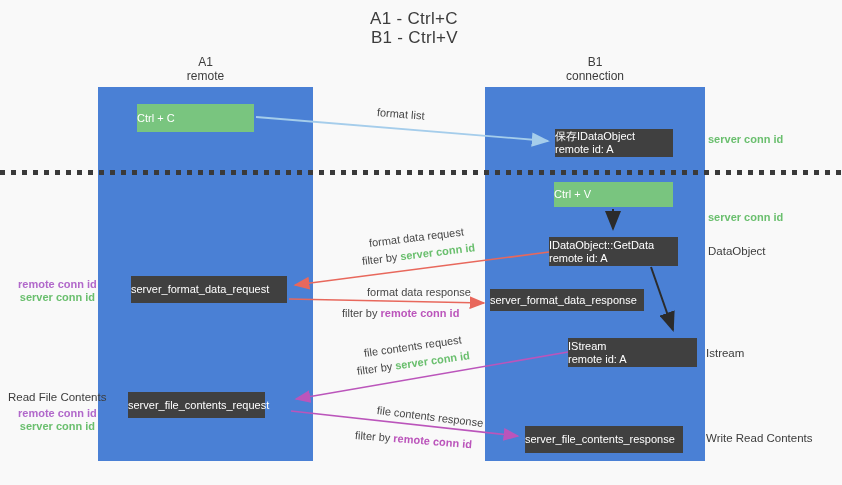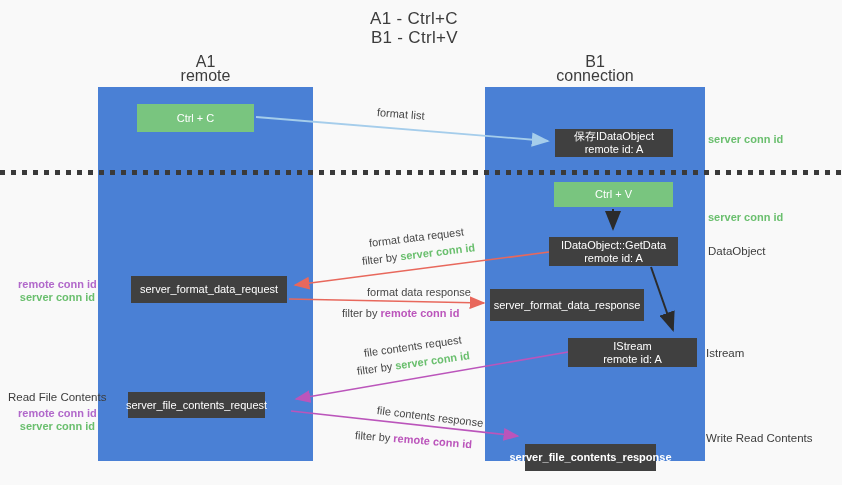--- a/index.html
+++ b/index.html
@@ -12,34 +12,34 @@
   }
   .page{position:relative;width:842px;height:485px;}
   .title{
     position:absolute;left:370px;top:9px;
     font-size:17px;line-height:19px;color:#3c3c3c;
     letter-spacing:0.3px;
     text-align:right;
   }
   .colhdr{
     position:absolute;top:55px;text-align:center;
-    font-size:16px;line-height:14px;color:#3c3c3c;
+    font-size:12px;line-height:14px;color:#3c3c3c;
   }
   .col{
     position:absolute;top:87px;height:374px;
     background:#4a80d5;
   }
   .dotted{
     position:absolute;left:0;top:170px;width:842px;height:5px;
     background-image:repeating-linear-gradient(90deg,#3a3a3a 0 5px,transparent 5px 11px);
     z-index:5;
   }
   .node{
     position:absolute;display:flex;flex-direction:column;
-    align-items:center;justify-content:center;
+    align-items:flex-start;justify-content:center;
     color:#ffffff;font-size:11px;line-height:13px;text-align:center;
     z-index:4;white-space:nowrap;
   }
   .node.green{background:#79c57f;}
   .node.orange{background:#404040;}
   .lbl{position:absolute;font-size:11.5px;color:#3c3c3c;white-space:nowrap;z-index:6;}
   .lbl.green{color:#6abf6e;font-weight:bold;font-size:11px;}
   .lblgroup{position:absolute;text-align:right;z-index:6;font-size:11px;line-height:13px;font-weight:bold;white-space:nowrap;}
   .lblgroup .purple{color:#b168ca;}
   .lblgroup .green{color:#6abf6e;}
@@ -114,34 +114,34 @@
 
   <div class="node orange" style="left:549px;top:237px;width:129px;height:29px;">
     <div>IDataObject::GetData</div>
     <div>remote id: A</div>
   </div>
 
   <div class="node orange" style="left:131px;top:276px;width:156px;height:27px;">
     <div>server_format_data_request</div>
   </div>
 
-  <div class="node orange" style="left:490px;top:289px;width:154px;height:32px;">
+  <div class="node orange" style="left:490px;top:289px;width:154px;height:22px;">
     <div>server_format_data_response</div>
   </div>
 
   <div class="node orange" style="left:568px;top:338px;width:129px;height:29px;">
     <div>IStream</div>
     <div>remote id: A</div>
   </div>
 
   <div class="node orange" style="left:128px;top:392px;width:137px;height:26px;">
     <div>server_file_contents_request</div>
   </div>
 
-  <div class="node orange" style="left:525px;top:444px;width:131px;height:27px;font-weight:bold;">
+  <div class="node orange" style="left:525px;top:426px;width:158px;height:27px;">
     <div>server_file_contents_response</div>
   </div>
 
   <div class="lbl green" style="left:708px;top:133px;">server conn id</div>
   <div class="lbl green" style="left:708px;top:211px;">server conn id</div>
   <div class="lbl" style="left:708px;top:245px;">DataObject</div>
   <div class="lbl" style="left:706px;top:347px;">Istream</div>
   <div class="lbl" style="left:706px;top:432px;">Write Read Contents</div>
 
   <div class="lblgroup" style="left:18px;top:278px;width:77px;">

